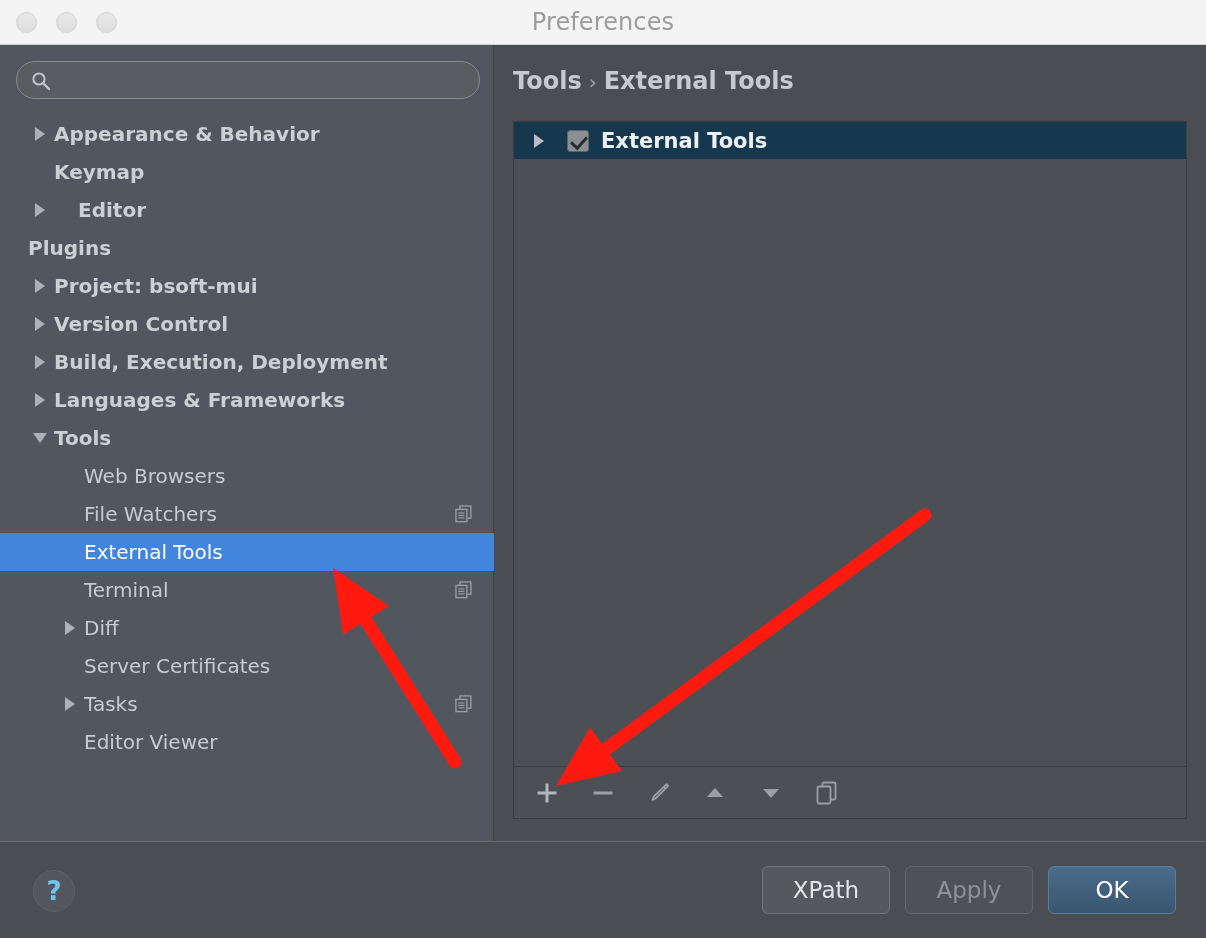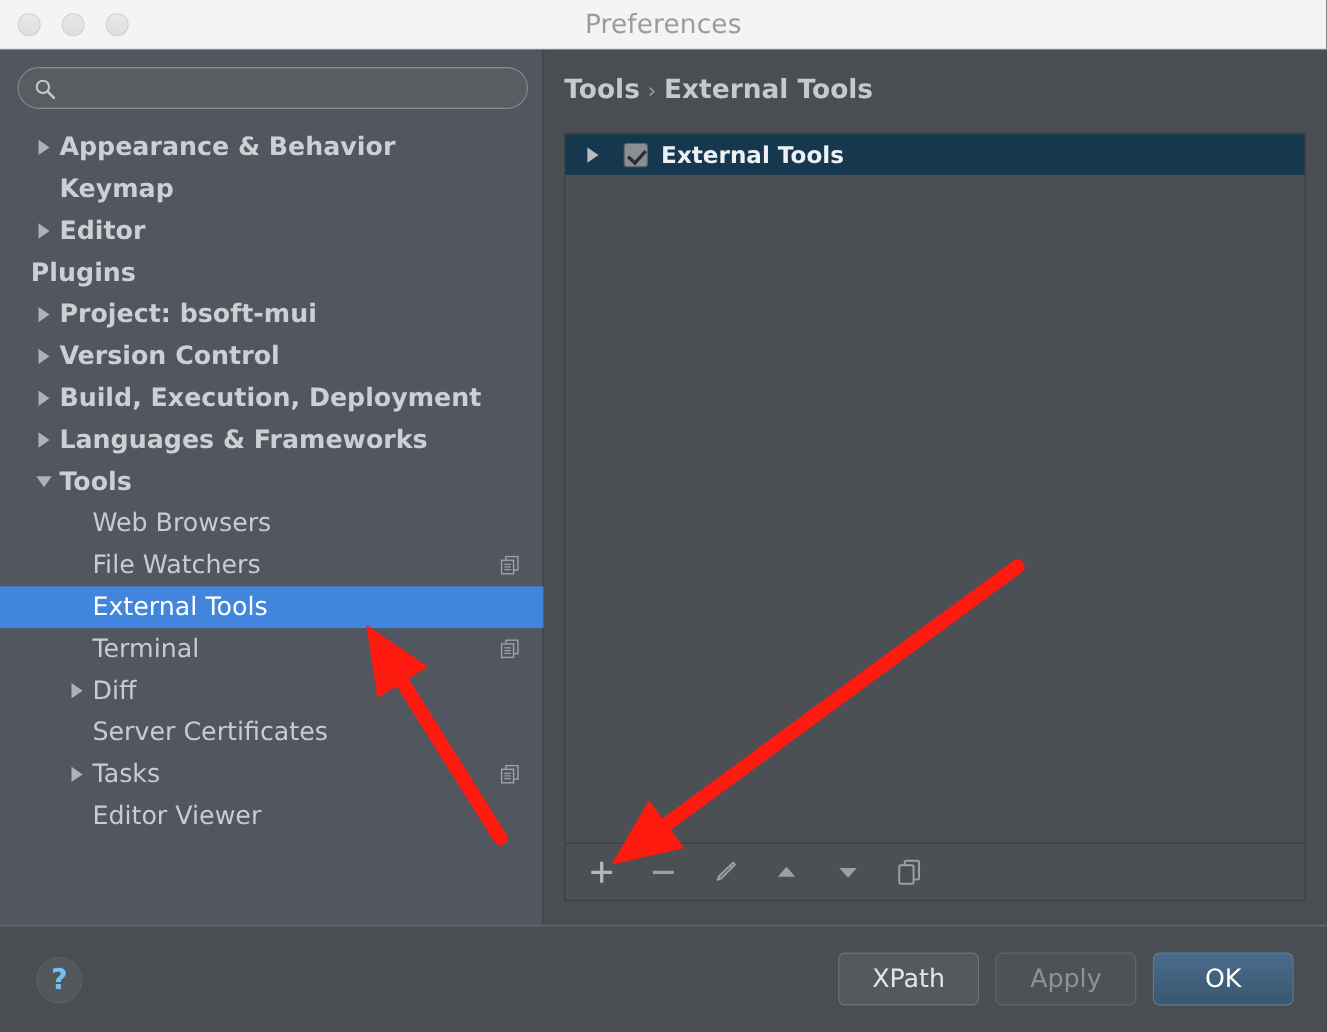--- a/index.html
+++ b/index.html
@@ -79,21 +79,21 @@
   }
   .search-input::placeholder { color: #9a9ea3; }
 
   
   .tree { position: absolute; top: 70px; left: 0; width: 494px; }
   .tree-row {
     position: relative;
     height: 38px; line-height: 38px;
     display: flex; align-items: center;
     color: #c8cbcf;
-    font-size: 23px;
+    font-size: 20px;
     white-space: nowrap;
   }
   .tree-row.bold { font-weight: bold; color: #ccd0d4; }
   .tree-row.selected { background: #4285dc; color: #ffffff; }
   .tree-row.selected .label { color: #ffffff; }
   .arrow-cell {
     width: 28px; flex: 0 0 28px;
     display: flex; align-items: center; justify-content: center;
   }
   .tri {
@@ -246,21 +246,21 @@
           <div class="tree-row bold" style="padding-left: 26px;">
             <span class="arrow-cell">
               <span class="tri"></span>
             </span>
             <span class="label">Appearance &amp; Behavior</span>
           </div>
           <div class="tree-row bold" style="padding-left: 26px;">
             <span class="arrow-cell"></span>
             <span class="label">Keymap</span>
           </div>
-          <div class="tree-row bold" style="padding-left: 26px;">
+          <div class="tree-row bold" style="padding-left: 26px; gap: 24px;">
             <span class="arrow-cell">
               <span class="tri"></span>
             </span>
             <span class="label">Editor</span>
           </div>
           <div class="tree-row bold" style=" text-align: right;">
             <span class="arrow-cell"></span>
             <span class="label">Plugins</span>
           </div>
           <div class="tree-row bold" style="padding-left: 26px;">

